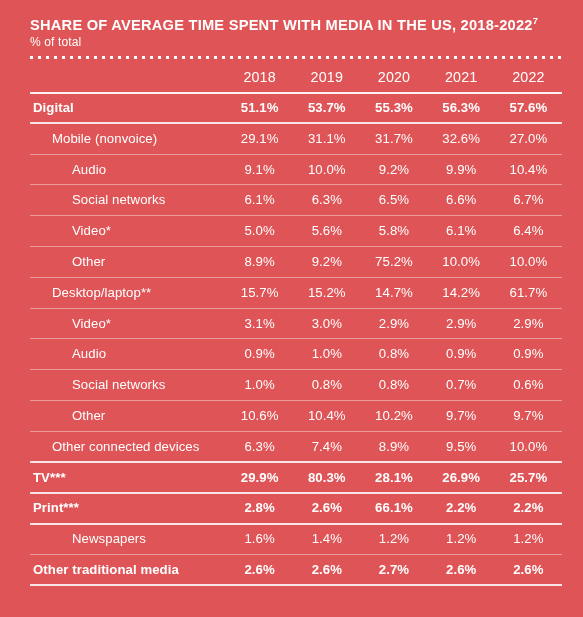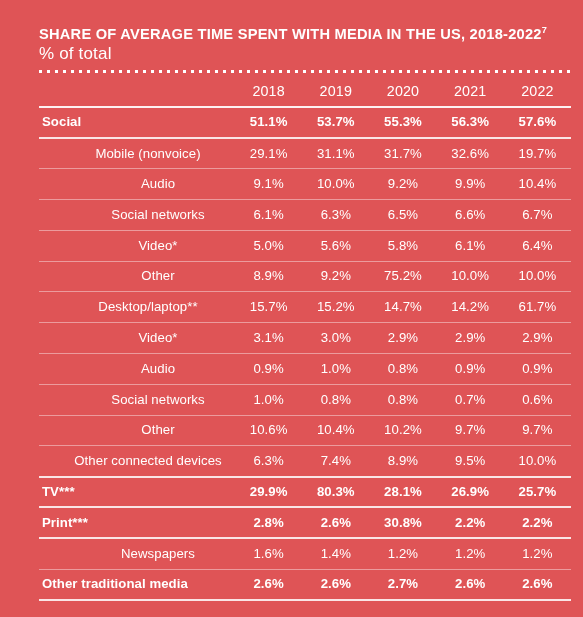--- a/index.html
+++ b/index.html
@@ -16,21 +16,21 @@
     background: #df5456;
     color: #ffffff;
     -webkit-font-smoothing: antialiased;
   }
 
   #infographic-root {
     position: relative;
     width: 564px;
     height: 617px;
     background: #df5456;
-    padding: 13px;
+    padding: 4px;
   }
 
   
   .header-block {
     padding: 13px 24px 0 26px;
   }
 
   .chart-title {
     font-family: "Liberation Sans", sans-serif;
     font-size: 15.2px;
@@ -45,21 +45,21 @@
   }
 
   .chart-title .sup {
     font-size: 9.5px;
     vertical-align: super;
     line-height: 0;
     font-weight: bold;
   }
 
   .chart-subtitle {
-    font-size: 17px;
+    font-size: 12px;
     font-weight: normal;
     color: #ffffff;
     margin-top: 3px;
     line-height: 1.1;
     letter-spacing: 0.01em;
   }
 
   .dotted-rule {
     margin: 6px 0 0 0;
     height: 3px;
@@ -114,22 +114,22 @@
   tbody tr.level-1 td,
   tbody tr.level-2 td { font-weight: normal; }
 
   td.cell-label {
     text-align: left;
     white-space: nowrap;
     padding-bottom: 1px;
   }
 
   tr.level-0 td.cell-label { padding-left: 3px; }
-  tr.level-1 td.cell-label { padding-left: 22px; text-align: center; }
-  tr.level-2 td.cell-label { padding-left: 42px; text-align: center; }
+  tr.level-1 td.cell-label { padding-left: 22px; }
+  tr.level-2 td.cell-label { padding-left: 42px; }
 
   td.cell-value {
     text-align: center;
     white-space: nowrap;
     padding-bottom: 1px;
   }
 
   
   tbody tr.group-end td { border-bottom: 2px solid rgba(255,255,255,0.85); }
   tbody tr.pre-bold td  { border-bottom: 2px solid rgba(255,255,255,0.85); }
@@ -162,34 +162,34 @@
           <th class="head-label"></th>
           <th>2018</th>
           <th>2019</th>
           <th>2020</th>
           <th>2021</th>
           <th>2022</th>
         </tr>
       </thead>
       <tbody id="table-body">
           <tr class="level-0 group-end">
-            <td class="cell-label">Social</td>
+            <td class="cell-label">Digital</td>
             <td class="cell-value">51.1%</td>
             <td class="cell-value">53.7%</td>
             <td class="cell-value">55.3%</td>
             <td class="cell-value">56.3%</td>
             <td class="cell-value">57.6%</td>
           </tr>
           <tr class="level-1">
             <td class="cell-label">Mobile (nonvoice)</td>
             <td class="cell-value">29.1%</td>
             <td class="cell-value">31.1%</td>
             <td class="cell-value">31.7%</td>
             <td class="cell-value">32.6%</td>
-            <td class="cell-value">19.7%</td>
+            <td class="cell-value">27.0%</td>
           </tr>
           <tr class="level-2">
             <td class="cell-label">Audio</td>
             <td class="cell-value">9.1%</td>
             <td class="cell-value">10.0%</td>
             <td class="cell-value">9.2%</td>
             <td class="cell-value">9.9%</td>
             <td class="cell-value">10.4%</td>
           </tr>
           <tr class="level-2">
@@ -269,21 +269,21 @@
             <td class="cell-value">29.9%</td>
             <td class="cell-value">80.3%</td>
             <td class="cell-value">28.1%</td>
             <td class="cell-value">26.9%</td>
             <td class="cell-value">25.7%</td>
           </tr>
           <tr class="level-0 group-end">
             <td class="cell-label">Print***</td>
             <td class="cell-value">2.8%</td>
             <td class="cell-value">2.6%</td>
-            <td class="cell-value">30.8%</td>
+            <td class="cell-value">66.1%</td>
             <td class="cell-value">2.2%</td>
             <td class="cell-value">2.2%</td>
           </tr>
           <tr class="level-2">
             <td class="cell-label">Newspapers</td>
             <td class="cell-value">1.6%</td>
             <td class="cell-value">1.4%</td>
             <td class="cell-value">1.2%</td>
             <td class="cell-value">1.2%</td>
             <td class="cell-value">1.2%</td>

